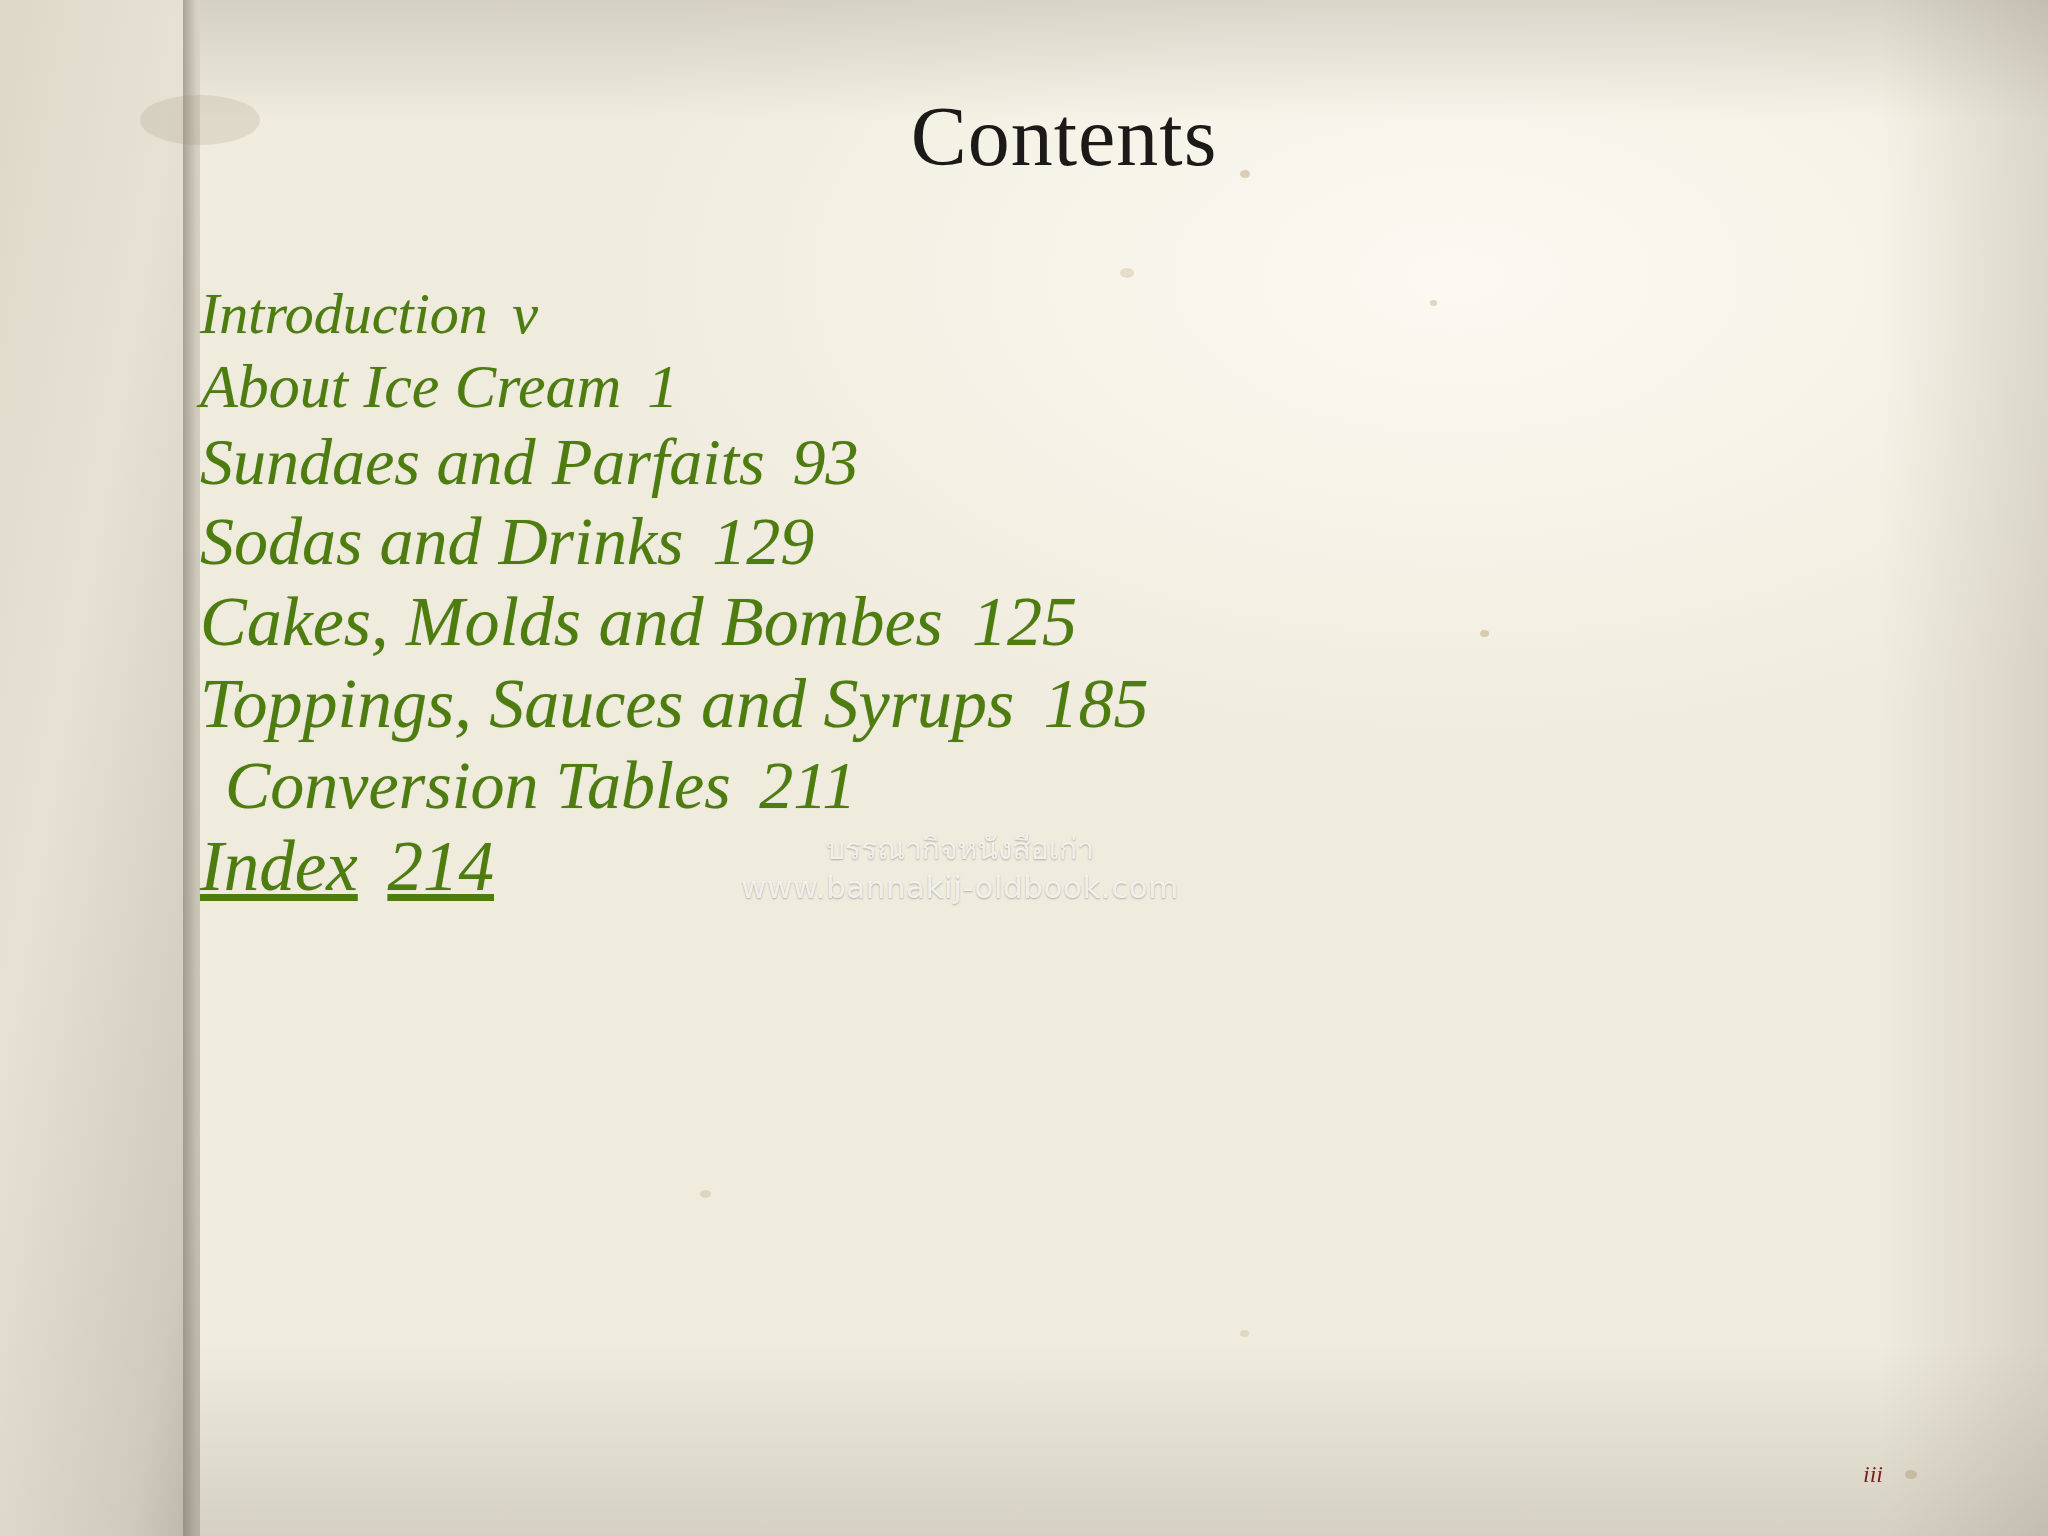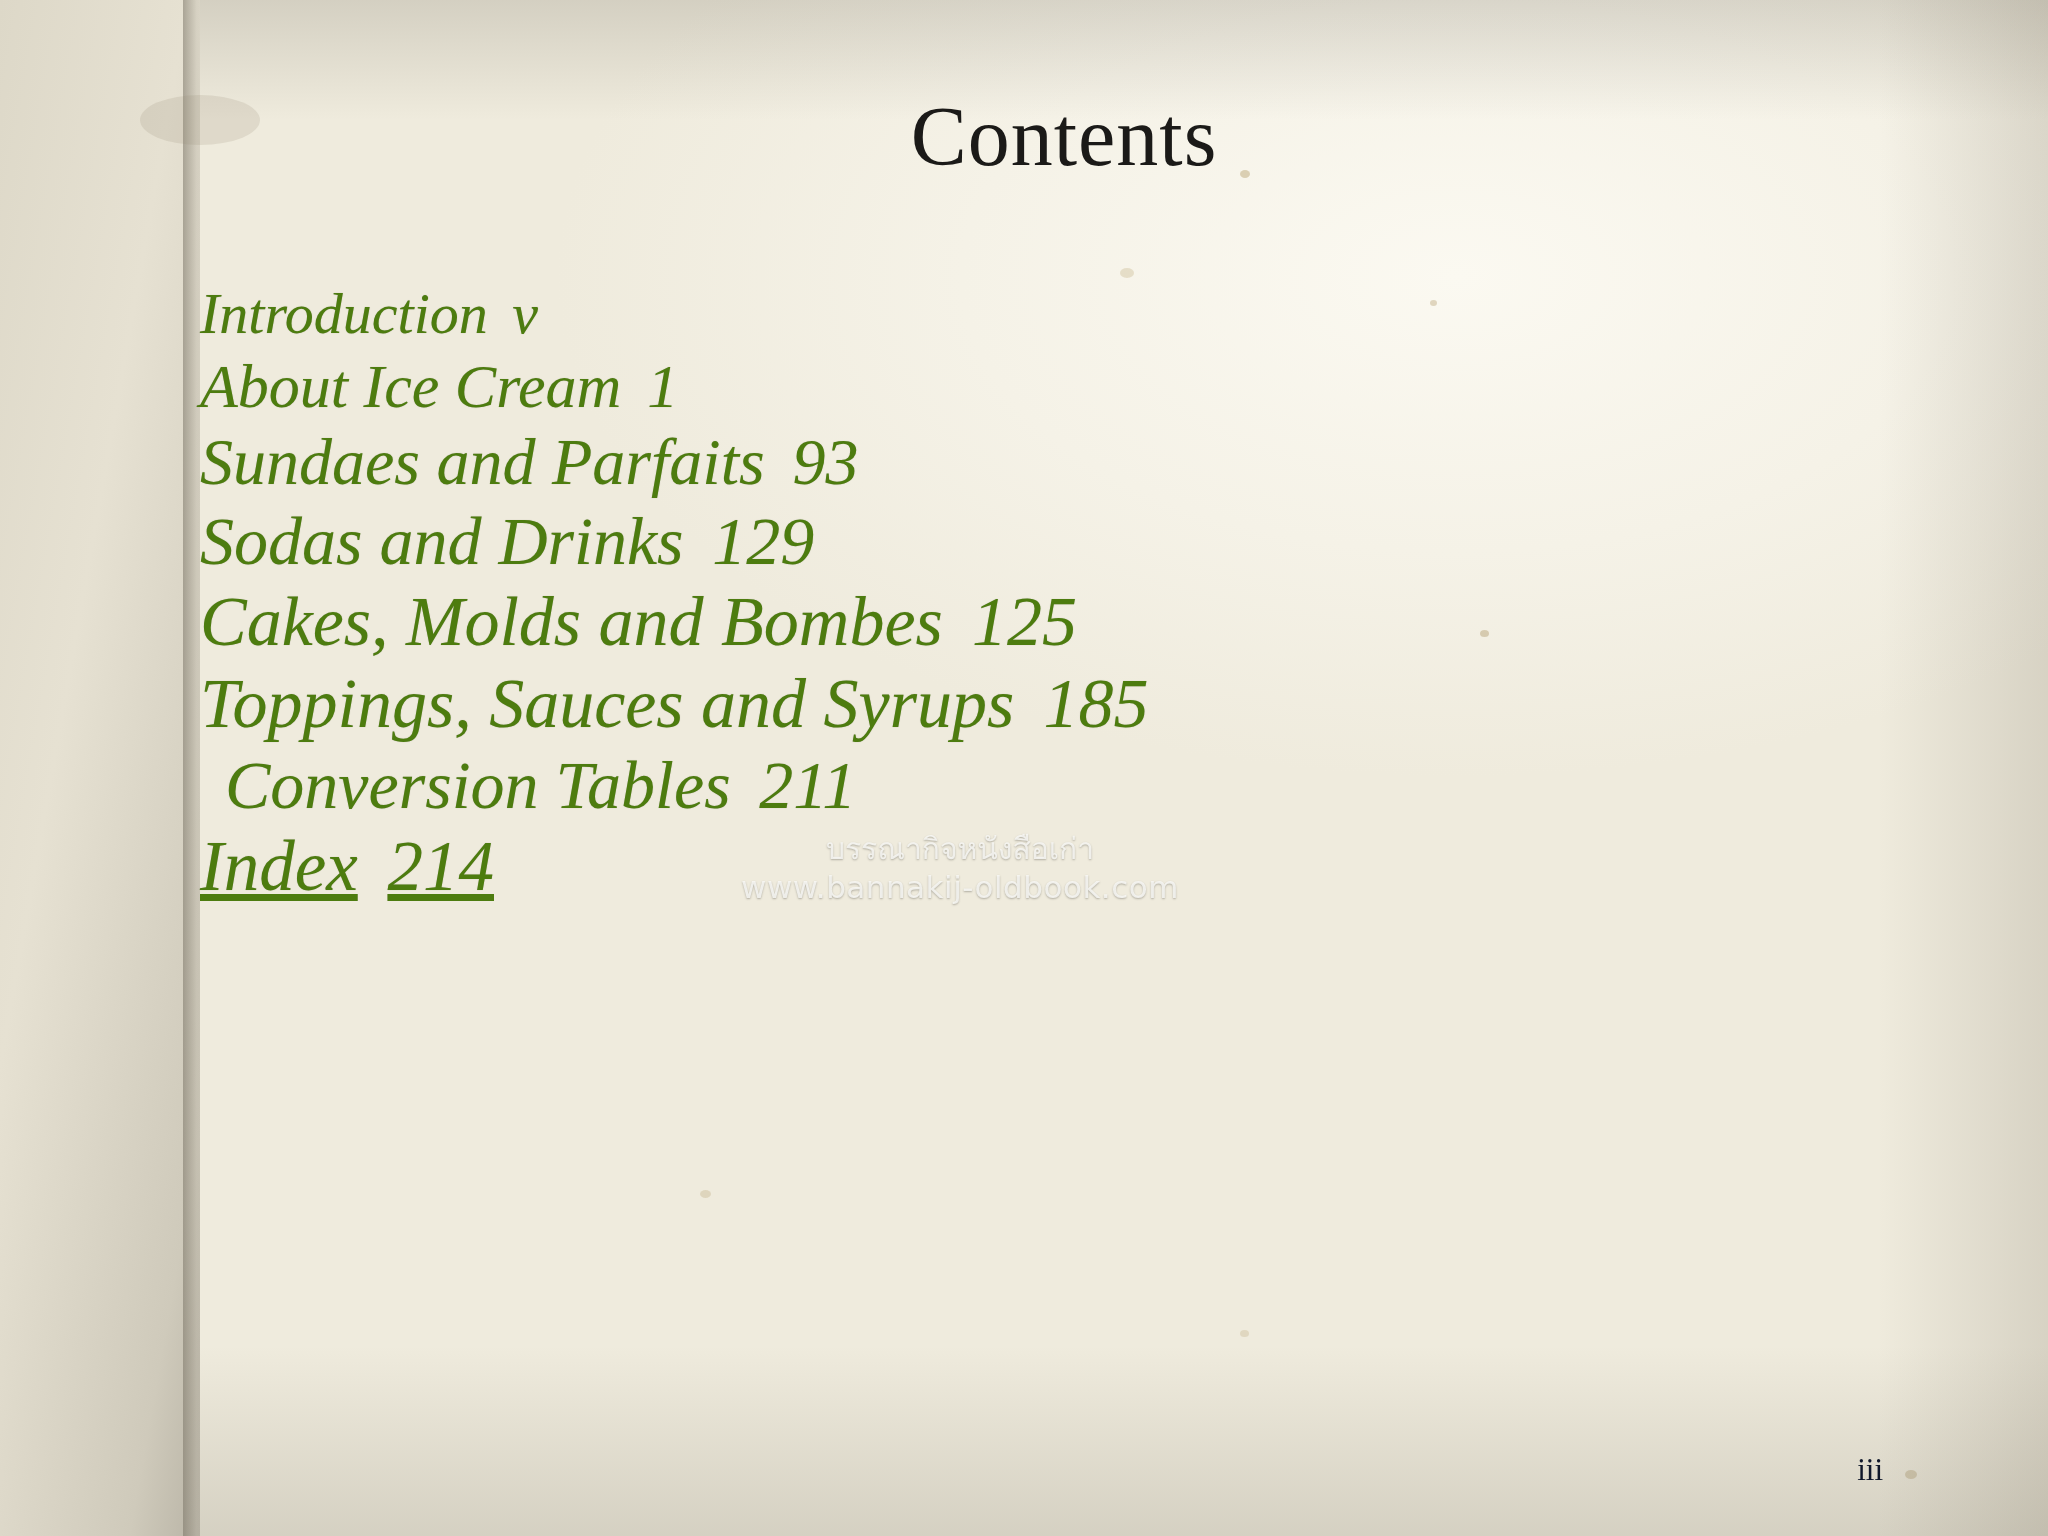--- a/index.html
+++ b/index.html
@@ -103,22 +103,23 @@
   .toc-line:nth-child(5) { font-size: 70px; }
   .toc-line:nth-child(6) { font-size: 70px; }
   .toc-line:nth-child(7) { font-size: 68px; margin-left: 25px; }
   .toc-line:nth-child(8) { font-size: 71px; text-decoration: underline; }
   .toc-line:nth-child(9) { font-size: 62px; }
 
   .folio {
     position: absolute;
     right: 165px;
     bottom: 48px;
-    font-size: 31px;
-    color: #0f172a;
+    font-style: italic;
+    font-size: 24px;
+    color: #7f1d1d;
   }
 
   
   .watermark {
     position: absolute;
     left: 600px;
     top: 830px;
     width: 720px;
     text-align: center;
     color: rgba(250,250,248,0.82);

